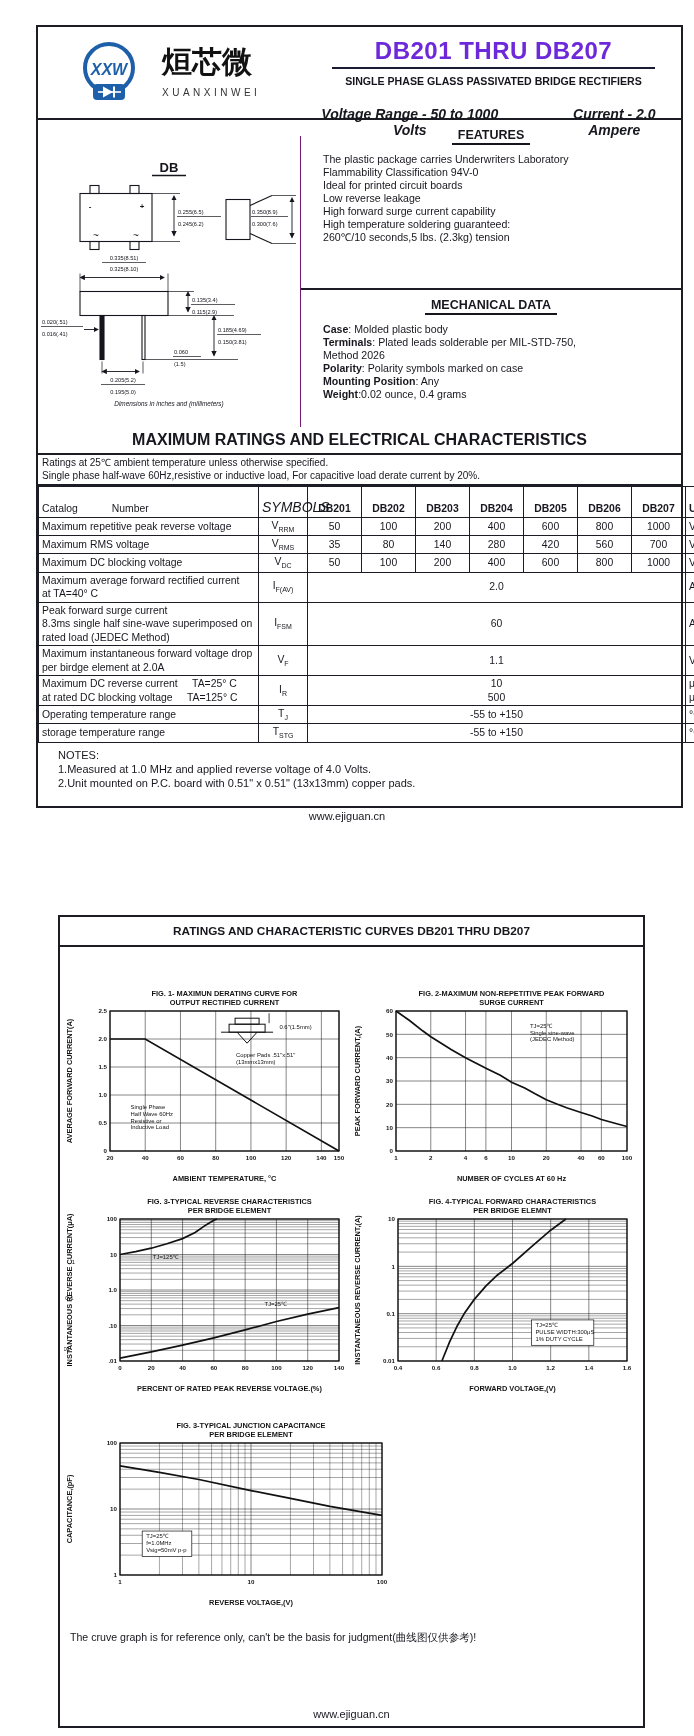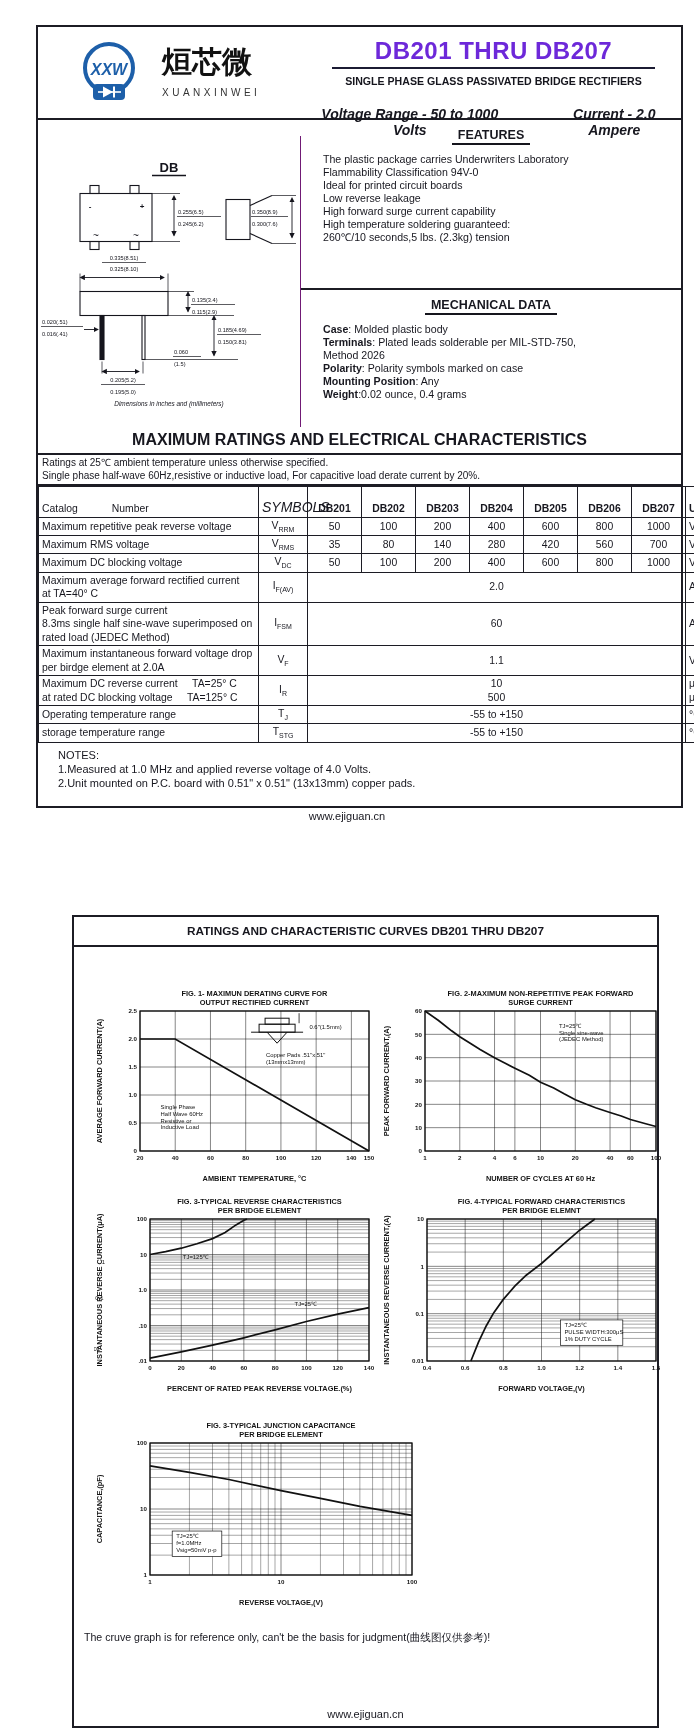--- a/index.html
+++ b/index.html
@@ -1,19 +1,19 @@
 <!DOCTYPE html>
 <html><head>
 <meta charset="utf-8">
 <style>
   html,body{margin:0;padding:0;background:#fff;}
   body{width:694px;height:1736px;position:relative;font-family:"Liberation Sans",sans-serif;color:#17171f;}
   .pagebox{position:absolute;border:2px solid #1c1c24;background:#fff;box-sizing:border-box;}
   #page1{left:36px;top:25px;width:647px;height:783px;}
-  #page2{left:72px;top:915px;width:587px;height:813px;}
+  #page2{left:58px;top:915px;width:587px;height:813px;}
 
   
   .p1-header{height:93px;border-bottom:2px solid #1c1c24;display:flex;box-sizing:border-box;}
   .logo{width:268px;display:flex;align-items:center;padding-left:38px;box-sizing:border-box;gap:20px;}
   .logo-cn{font-size:30px;font-weight:bold;color:#111;line-height:1;}
   .logo-en{font-size:10px;letter-spacing:3.5px;color:#333;margin-top:10px;}
   .head-right{flex:1;text-align:center;padding-top:10px;}
   .head-title{font-size:24px;font-weight:bold;color:#6d28d9;letter-spacing:.5px;}
   .head-rule{height:0;border-bottom:2px solid #1b1b33;width:86%;margin:2px auto 6px auto;}
   .head-sub{font-size:10.6px;font-weight:bold;color:#15151d;}
@@ -49,21 +49,21 @@
   tr.hdr .sym{font-style:italic;font-size:14px;text-align:center;}
   tr.hdr .unit{font-weight:bold;}
   .valcell{text-align:center;}
   sub.sy{font-size:7px;}
   .notesblk{padding:5px 0 0 20px;font-size:11px;line-height:1.3;}
   .sitelink{position:absolute;width:694px;text-align:center;font-size:11px;color:#15151d;}
 
   
   .p2-title{border-bottom:2px solid #1c1c24;font-size:11.8px;font-weight:bold;text-align:center;padding:7px 0;}
   .charts{padding-top:40px;}
-  .chart-row{display:flex;justify-content:space-between;padding:0 20px;}
+  .chart-row{display:flex;justify-content:space-between;padding:0 4px;}
   .chart-row.center{justify-content:flex-start;padding-top:14px;}
   .chart-row + .chart-row{margin-top:6px;}
   .chart svg text{font-family:"Liberation Sans",sans-serif;fill:#141414;}
   .p2-footer{font-size:10.6px;padding:18px 0 0 10px;}
   .p2-site{position:absolute;bottom:6px;left:0;width:100%;text-align:center;font-size:11px;}
 </style>
 </head>
 <body>
 
 <div id="page1" class="pagebox">

